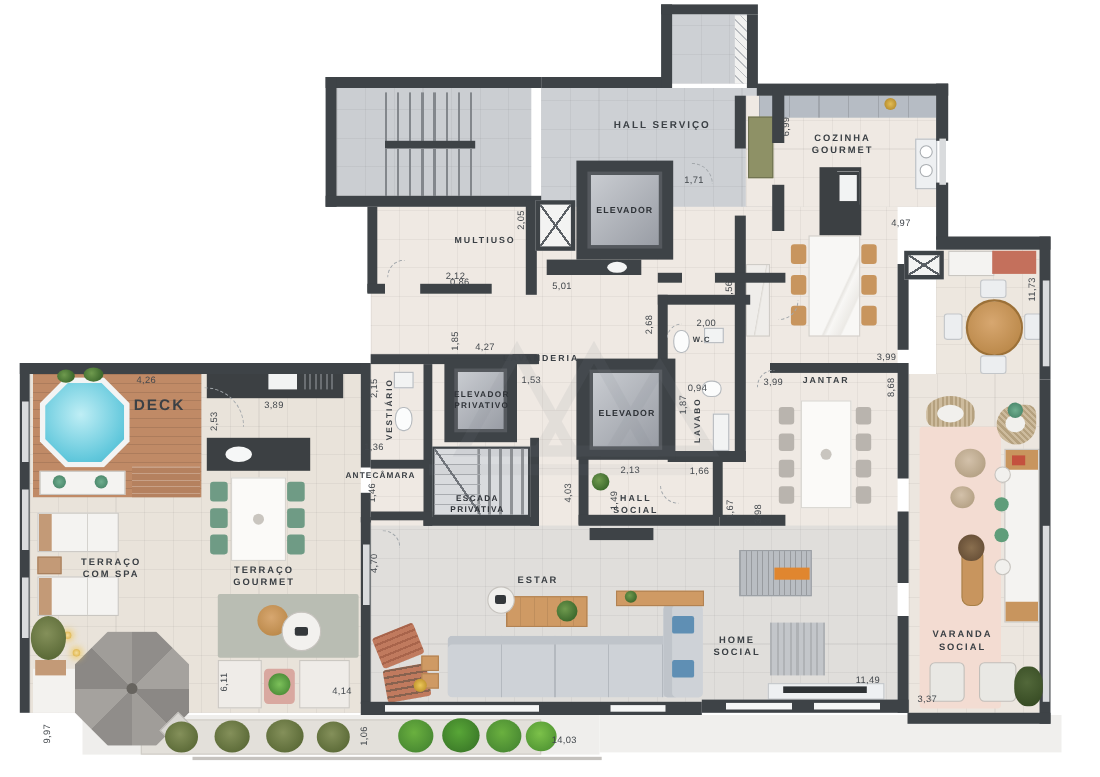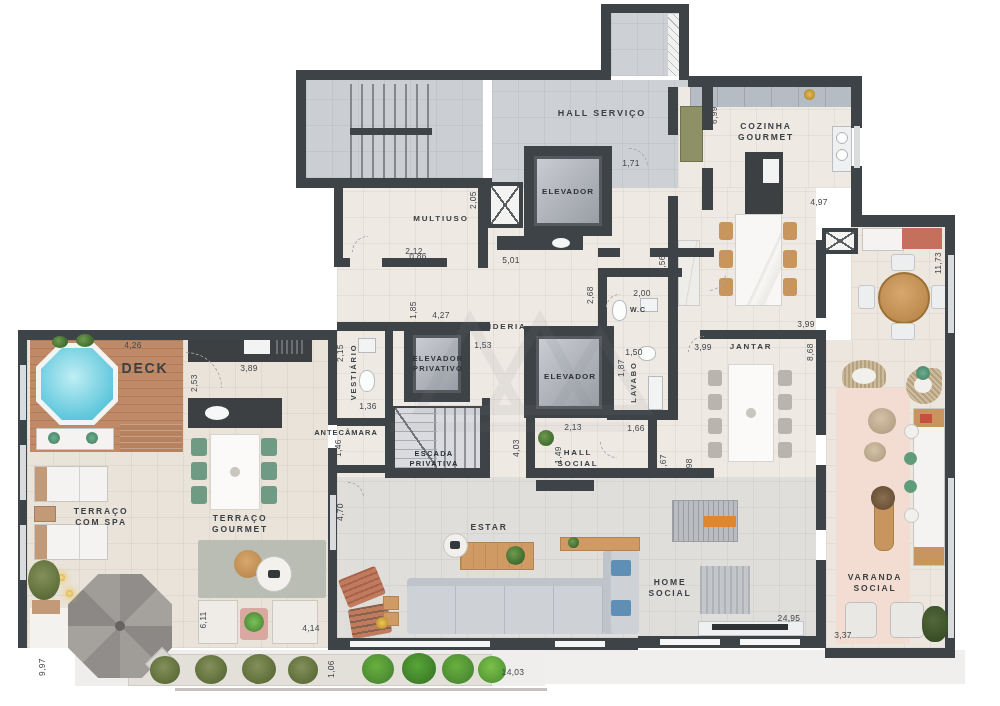--- a/index.html
+++ b/index.html
@@ -332,49 +332,49 @@
   <div class="rl" style="left:489px;top:528px;font-size:8.5px;">ESTAR</div>
   <div class="rl" style="left:670px;top:588px;font-size:8.5px;">HOME
 SOCIAL</div>
   <div class="rl" style="left:875px;top:583px;font-size:8.5px;">VARANDA
 SOCIAL</div>
 
   <span class="dim" style="left:133px;top:345px;">4,26</span>
   <span class="dim" style="left:249px;top:368px;">3,89</span>
   <span class="dim v" style="left:194px;top:383px;">2,53</span>
   <span class="dim v" style="left:340px;top:353px;">2,15</span>
-  <span class="dim" style="left:368px;top:406px;">1,36</span>
+  <span class="dim" style="left:340px;top:406px;">1,36</span>
   <span class="dim v" style="left:338px;top:448px;">1,46</span>
   <span class="dim v" style="left:413px;top:310px;">1,85</span>
   <span class="dim" style="left:441px;top:315px;">4,27</span>
   <span class="dim" style="left:483px;top:345px;">1,53</span>
   <span class="dim" style="left:414px;top:251px;">2,12</span>
   <span class="dim" style="left:418px;top:256px;">0,86</span>
   <span class="dim v" style="left:473px;top:200px;">2,05</span>
   <span class="dim" style="left:631px;top:163px;">1,71</span>
   <span class="dim" style="left:511px;top:260px;">5,01</span>
   <span class="dim v" style="left:662px;top:264px;">3,56</span>
   <span class="dim v" style="left:590px;top:295px;">2,68</span>
   <span class="dim" style="left:642px;top:293px;">2,00</span>
   <span class="dim v" style="left:714px;top:115px;">6,99</span>
   <span class="dim" style="left:819px;top:202px;">4,97</span>
   <span class="dim v" style="left:938px;top:263px;">11,73</span>
   <span class="dim" style="left:806px;top:324px;">3,99</span>
   <span class="dim" style="left:703px;top:347px;">3,99</span>
   <span class="dim v" style="left:810px;top:352px;">8,68</span>
-  <span class="dim" style="left:634px;top:352px;">1,50</span>
+  <span class="dim" style="left:634px;top:352px;">0,94</span>
   <span class="dim v" style="left:621px;top:368px;">1,87</span>
   <span class="dim" style="left:636px;top:428px;">1,66</span>
   <span class="dim v" style="left:663px;top:463px;">1,67</span>
   <span class="dim v" style="left:689px;top:467px;">3,98</span>
   <span class="dim" style="left:573px;top:427px;">2,13</span>
   <span class="dim v" style="left:558px;top:455px;">1,49</span>
   <span class="dim v" style="left:516px;top:448px;">4,03</span>
   <span class="dim v" style="left:340px;top:512px;">4,70</span>
   <span class="dim v" style="left:42px;top:667px;">9,97</span>
   <span class="dim v" style="left:203px;top:620px;">6,11</span>
   <span class="dim" style="left:311px;top:628px;">4,14</span>
   <span class="dim v" style="left:331px;top:669px;z-index:8;">1,06</span>
   <span class="dim" style="left:513px;top:672px;z-index:8;">14,03</span>
-  <span class="dim" style="left:789px;top:618px;">24,95</span>
+  <span class="dim" style="left:789px;top:618px;">11,49</span>
   <span class="dim" style="left:843px;top:635px;">3,37</span>
 
 </div>
 
 </body></html>

